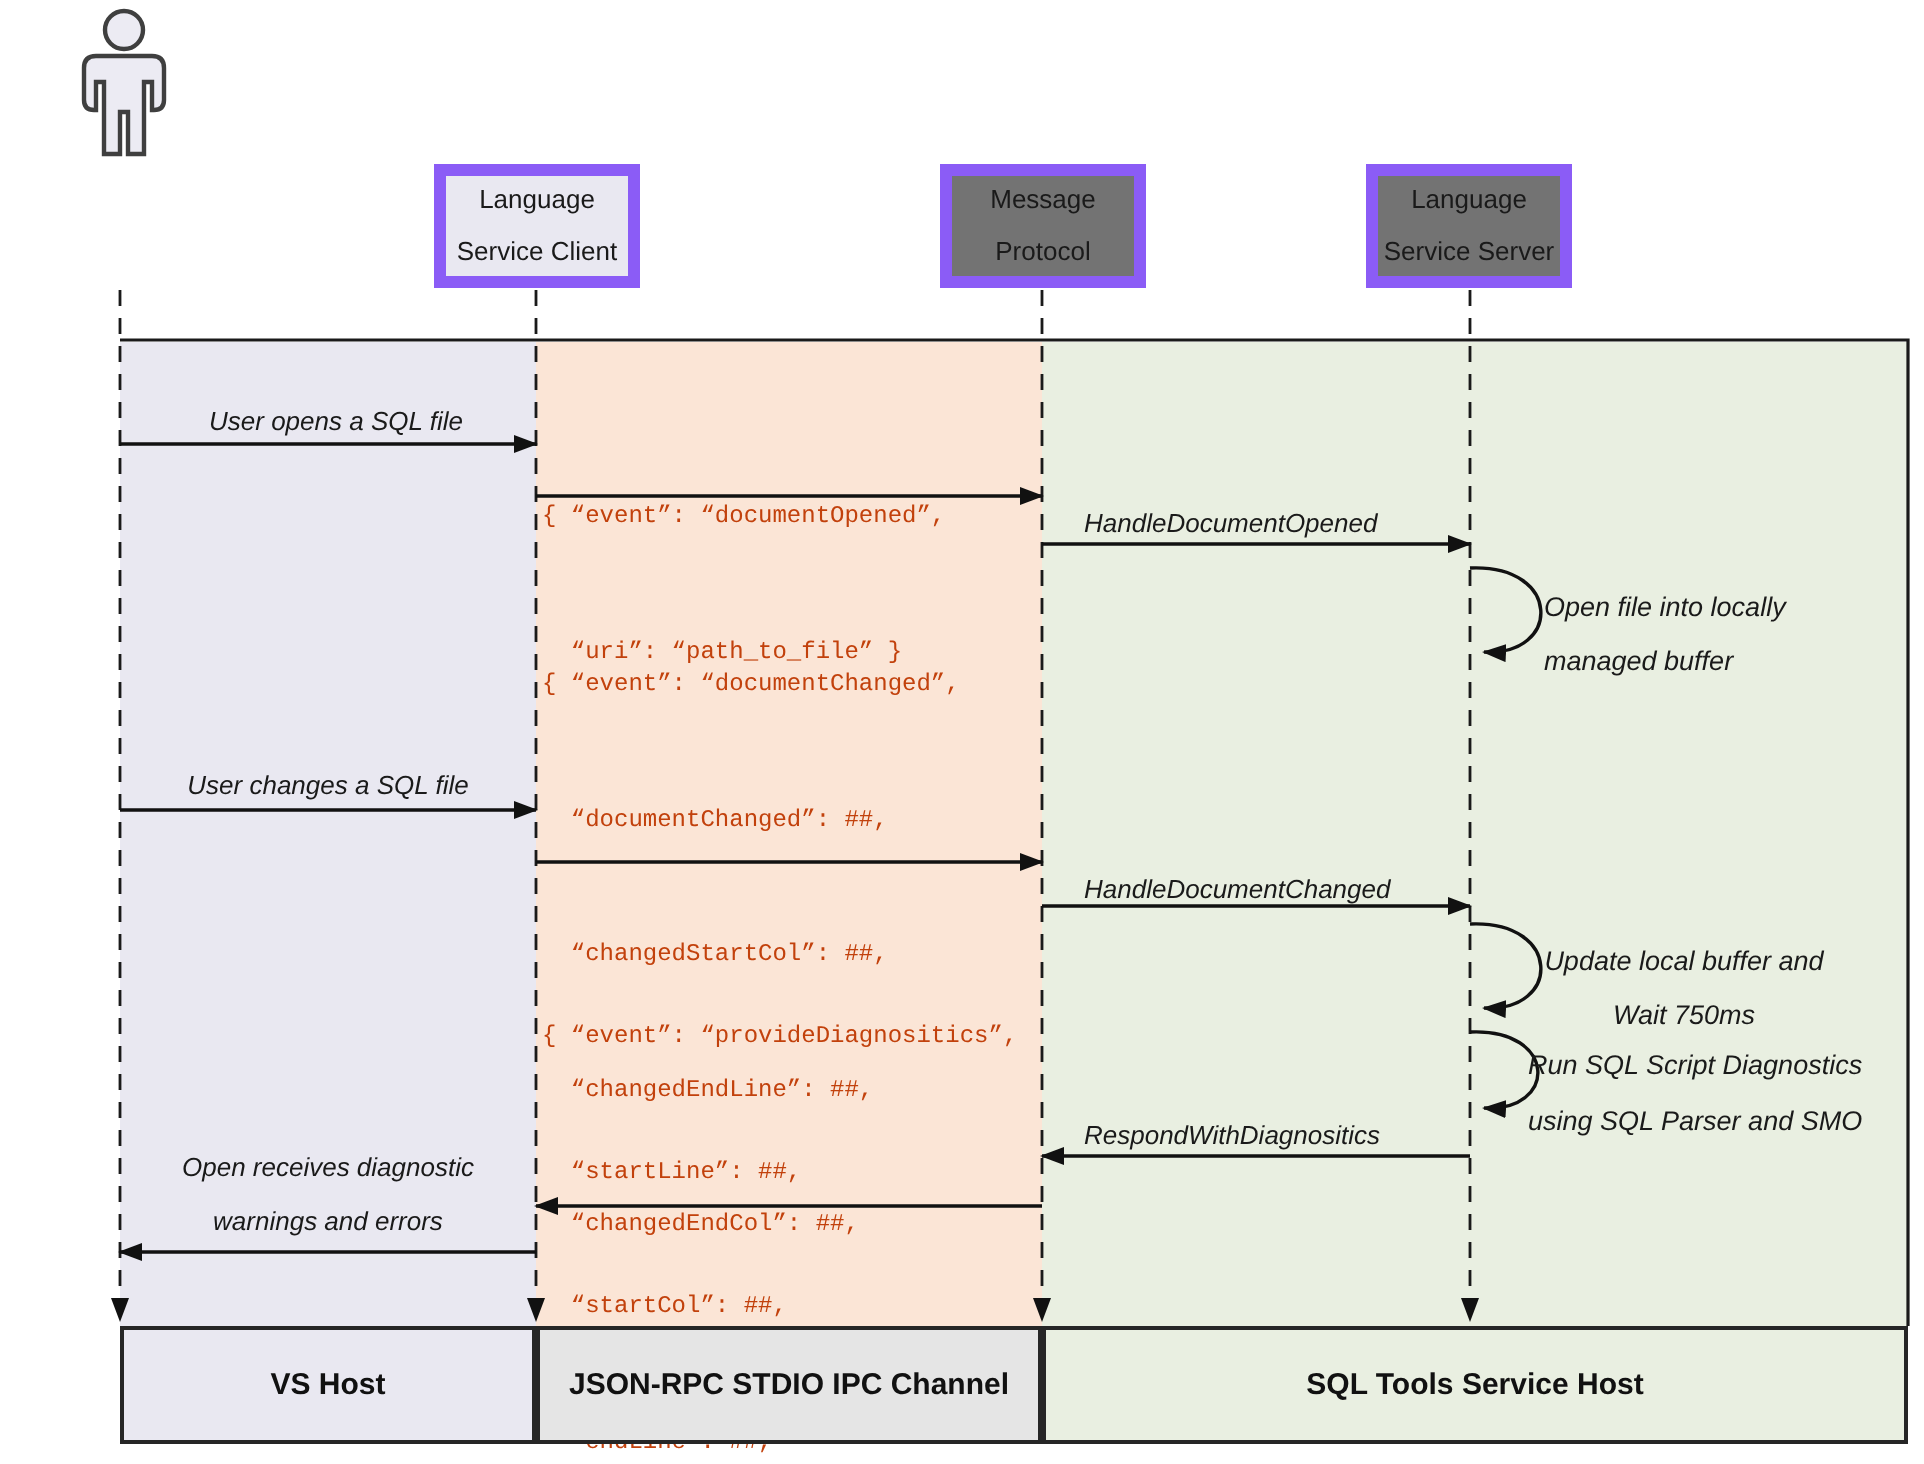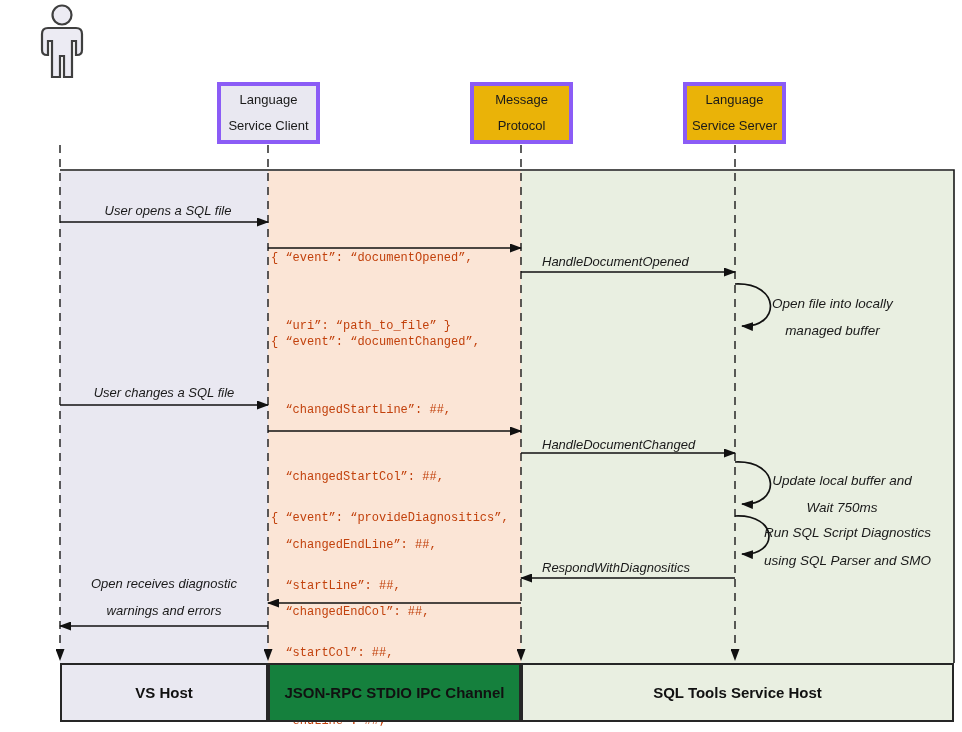--- a/index.html
+++ b/index.html
@@ -13,49 +13,49 @@
   .band { position:absolute; top:171px; height:492px; }
   .band-vscode { left:60px;  width:208px; background:#e9e8f1; }
   .band-rpc    { left:268px; width:253px; background:#fbe5d6; }
   .band-sql    { left:521px; width:433px; background:#e9efe1; }
 
   
   .overlay { position:absolute; left:0; top:0; width:962px; height:732px; pointer-events:none; z-index:2; }
 
   
   .actor-box {
-    position:absolute; top:82px; height:62px; border:4px solid #8b5cf6;
+    position:absolute; top:82px; height:62px; border:6px solid #8b5cf6;
     display:flex; flex-direction:column; justify-content:center; align-items:center;
     font-size:13px; line-height:26px; text-align:center; z-index:3;
   }
   .actor-lavender { background:#e9e8f1; }
-  .actor-green    { background:#eab308; }
+  .actor-green    { background:#737373; }
   .box-user   { left:8px;   width:104px; }
   .box-client { left:217px; width:103px; }
   .box-proto  { left:470px; width:103px; }
   .box-server { left:683px; width:103px; }
 
   
   .footer-box {
     position:absolute; top:663px; height:59px; border:2px solid #262626;
     display:flex; align-items:center; justify-content:center;
     font-weight:bold; font-size:15px; z-index:3; color:#111;
   }
   .foot-vscode { left:60px;  width:208px; background:#e9e8f1; }
-  .foot-rpc    { left:268px; width:253px; background:#15803d; }
+  .foot-rpc    { left:268px; width:253px; background:#e5e5e5; }
   .foot-sql    { left:521px; width:433px; background:#e9efe1; }
 
   
   .msg  { position:absolute; font-style:italic; font-size:13px; line-height:16px; z-index:3; }
   .msg-center { text-align:center; }
   .json {
     position:absolute; font-family:"Liberation Mono","DejaVu Sans Mono",monospace;
     font-size:12px; line-height:22.5px; white-space:pre; z-index:3; color:#c2410c;
   }
-  .note { position:absolute; font-style:italic; font-size:13.5px; line-height:27px; z-index:3;text-align:center; }
+  .note { position:absolute; font-style:italic; font-size:13.5px; line-height:27px; z-index:3; }
 
   
   .msg-open      { left:60px;  top:203px; width:216px; }
   .msg-change    { left:60px;  top:385px; width:208px; }
   .msg-hdo       { left:542px; top:254px; }
   .msg-hdc       { left:542px; top:437px; }
   .msg-rwd       { left:542px; top:560px; }
   .msg-receive   { left:60px;  top:570px; width:208px; line-height:27px; }
   .json-opened   { left:271px; top:202px; }
   .json-changed  { left:271px; top:286px; }
@@ -129,21 +129,21 @@
     <div>Open receives diagnostic</div>
     <div>warnings and errors</div>
   </div>
 
   <div class="json json-opened">
     <div>{ “event”: “documentOpened”,</div>
     <div>  “uri”: “path_to_file” }</div>
   </div>
   <div class="json json-changed">
     <div>{ “event”: “documentChanged”,</div>
-    <div>  “changedStartLine”: ##,</div>
+    <div>  “documentChanged”: ##,</div>
     <div>  “changedStartCol”: ##,</div>
     <div>  “changedEndLine”: ##,</div>
     <div>  “changedEndCol”: ##,</div>
     <div>  “changedText”: “changed txt” }</div>
   </div>
   <div class="json json-diag">
     <div>{ “event”: “provideDiagnositics”,</div>
     <div>  “startLine”: ##,</div>
     <div>  “startCol”: ##,</div>
     <div>  “endLine”: ##,</div>

